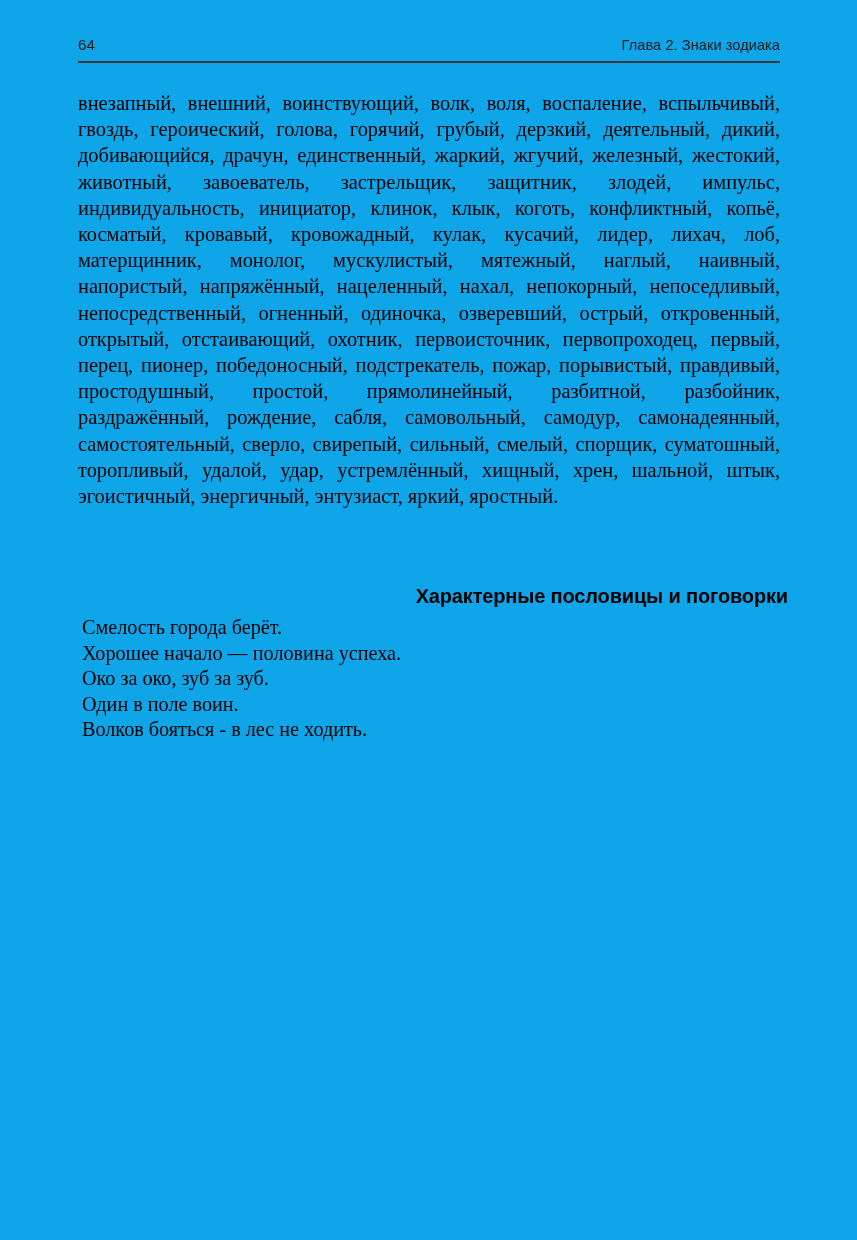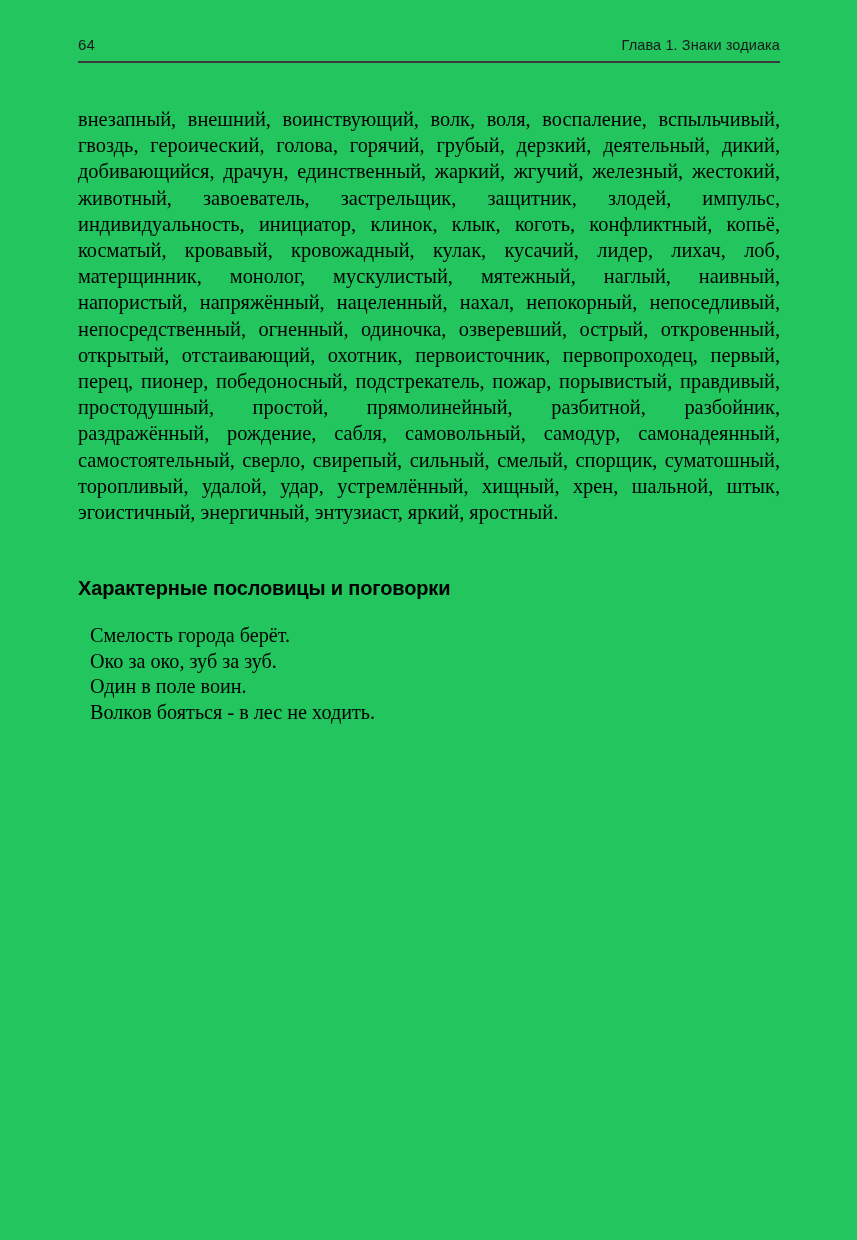--- a/index.html
+++ b/index.html
@@ -16,21 +16,21 @@
     color: #000000;
     -webkit-font-smoothing: antialiased;
   }
 
   .page {
     position: absolute;
     left: 0;
     top: 0;
     width: 857px;
     height: 1240px;
-    background: #22c55e;
+    background: #0ea5e9;
   }
 
   
   .running-head {
     position: absolute;
     left: 78px;
     top: 36px;
     width: 702px;
     display: flex;
     align-items: baseline;
@@ -55,86 +55,88 @@
     top: 61px;
     width: 702px;
     height: 2px;
     background: #3a3a3a;
   }
 
   
   .textblock {
     position: absolute;
     left: 78px;
-    top: 106px;
+    top: 90px;
     width: 702px;
   }
 
   .keyword-paragraph {
     margin: 0;
     font-family: "Liberation Serif", "DejaVu Serif", serif;
     font-size: 20.4px;
     line-height: 26.2px;
     text-align: justify;
     text-justify: inter-word;
     hyphens: manual;
     color: #000000;
   }
 
   
   .subheading {
-    margin: 0;
+    margin: 8px;
     position: absolute;
     left: 78px;
     top: 575px;
     width: 702px;
     font-family: "Liberation Sans", "DejaVu Sans", sans-serif;
     font-weight: bold;
     font-size: 20px;
     line-height: 26px;
     letter-spacing: -0.15px;
     color: #000000;
+    text-align: right;
   }
 
   
   .proverbs {
     position: absolute;
     left: 78px;
     top: 611px;
     width: 702px;
     list-style: none;
-    margin: 12px;
+    margin: 4px;
     padding: 0;
   }
   .proverbs li {
     font-family: "Liberation Serif", "DejaVu Serif", serif;
     font-size: 20.2px;
     line-height: 25.6px;
     color: #000000;
     white-space: nowrap;
   }
 </style>
 </head>
 <body>
 
 <div class="page">
 
   <div class="running-head">
     <span class="folio">64</span>
-    <span class="chapter">Глава 1. Знаки зодиака</span>
+    <span class="chapter">Глава 2. Знаки зодиака</span>
   </div>
 
   <div class="head-rule"></div>
 
   <div class="textblock">
     <p class="keyword-paragraph">внезапный, внешний, воинствующий, волк, воля, воспаление, вспыльчивый, гвоздь, героический, голова, горячий, грубый, дерзкий, деятельный, дикий, добивающийся, драчун, единственный, жаркий, жгучий, железный, жестокий, животный, завоеватель, застрельщик, защитник, злодей, импульс, индивидуальность, инициатор, клинок, клык, коготь, конфликтный, копьё, косматый, кровавый, кровожадный, кулак, кусачий, лидер, лихач, лоб, матерщинник, монолог, мускулистый, мятежный, наглый, наивный, напористый, напряжённый, нацеленный, нахал, непокорный, непоседливый, непосредственный, огненный, одиночка, озверевший, острый, откровенный, открытый, отстаивающий, охотник, первоисточник, первопроходец, первый, перец, пионер, победоносный, подстрекатель, пожар, порывистый, правдивый, простодушный, простой, прямолинейный, разбитной, разбойник, раздражённый, рождение, сабля, самовольный, самодур, самонадеянный, самостоятельный, сверло, свирепый, сильный, смелый, спорщик, суматошный, торопливый, удалой, удар, устремлённый, хищный, хрен, шальной, штык, эгоистичный, энергичный, энтузиаст, яркий, яростный.</p>
   </div>
 
   <h2 class="subheading">Характерные пословицы и поговорки</h2>
 
   <ul class="proverbs">
     <li>Смелость города берёт.</li>
+    <li>Хорошее начало — половина успеха.</li>
     <li>Око за око, зуб за зуб.</li>
     <li>Один в поле воин.</li>
     <li>Волков бояться - в лес не ходить.</li>
   </ul>
 
 </div>
 
 </body></html>

